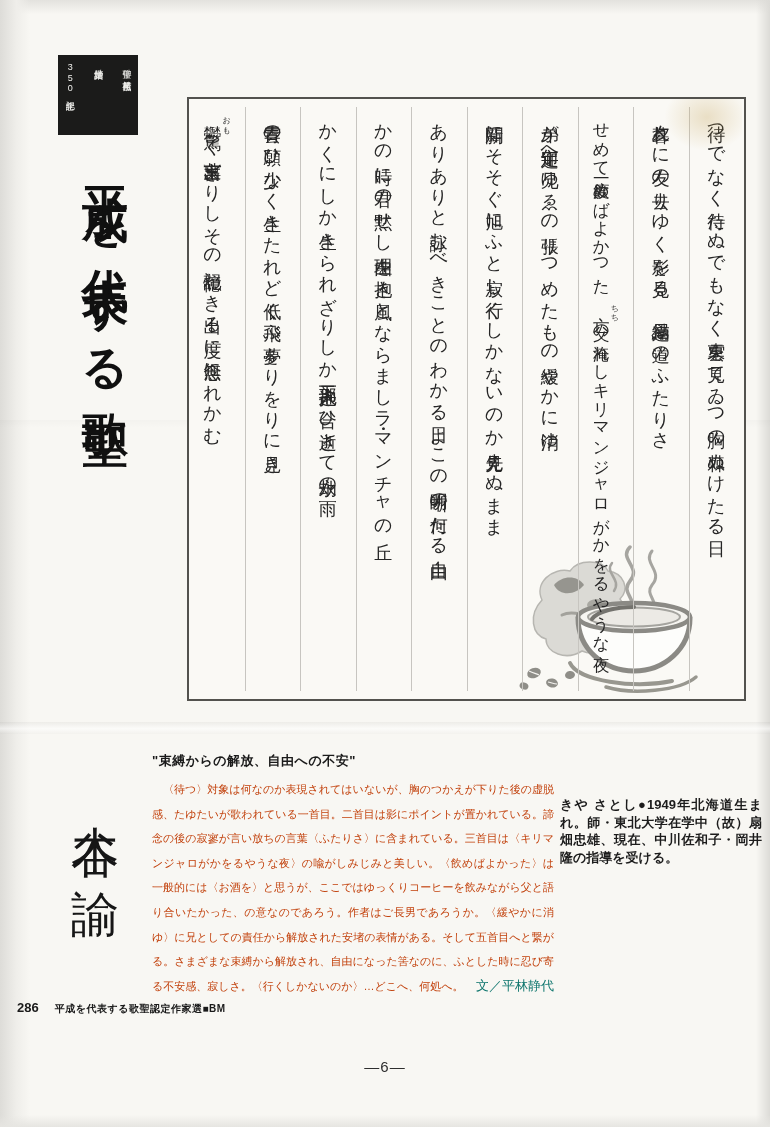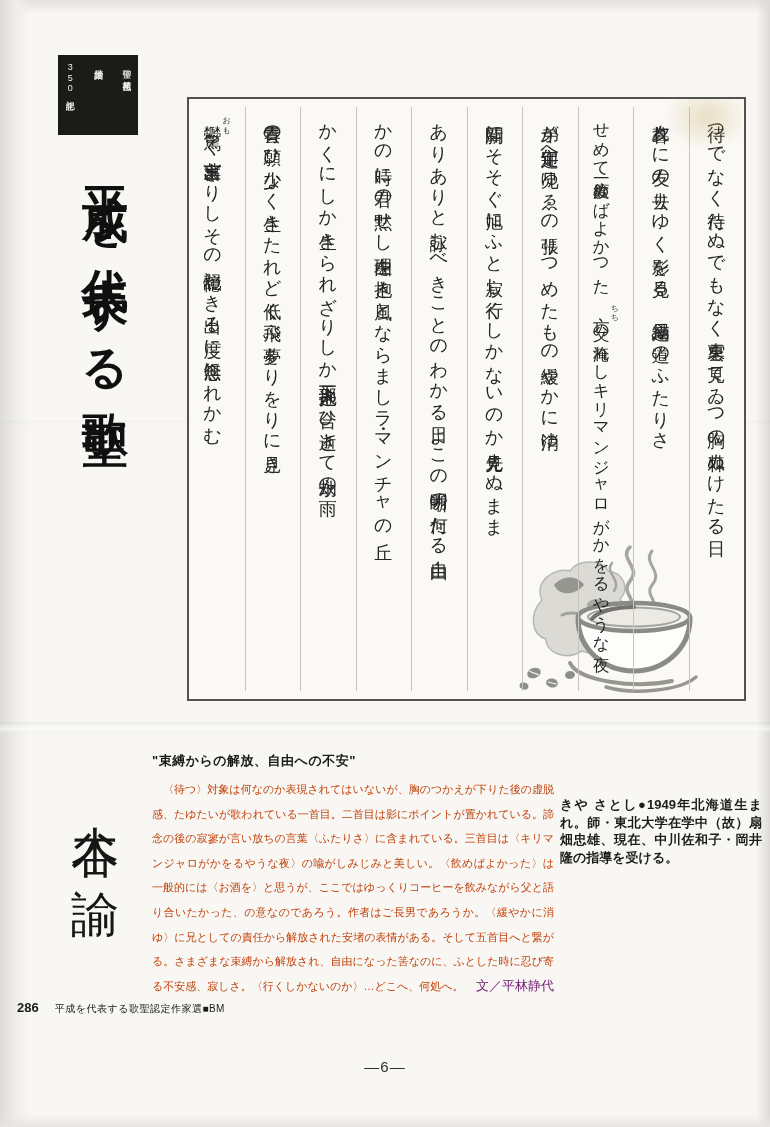--- a/index.html
+++ b/index.html
@@ -72,28 +72,28 @@
     font-family:"DejaVu Serif","Liberation Serif",serif;
     font-weight:400; font-size:48px; letter-spacing:5px; color:#161616;
   }
   .commentary{position:absolute; left:152px; top:752px; width:402px;}
   .commentary h3{
     margin:0 0 7px 0; font-size:13px; font-weight:700; color:#1a1a1a; letter-spacing:0.5px;
   }
   .commentary p{
     margin:0; font-size:11px; line-height:24.6px; text-align:justify; color:#c2410c;
   }
-  .attribution{margin-top:-24.6px; text-align:right; font-size:13px; line-height:24.6px; color:#701a75;}
+  .attribution{margin-top:-24.6px; text-align:right; font-size:13px; line-height:24.6px; color:#0f766e;}
 
   .bio{position:absolute; left:560px; top:796px; width:202px;
     font-size:13px; font-weight:600; line-height:17.5px; text-align:justify; color:#1c1c1c;}
 
   .footer{position:absolute; left:17px; top:1000px; display:flex; align-items:baseline; gap:16px;}
   .page-number{font-size:13px; font-weight:700; color:#1a1a1a;}
-  .footer-caption{font-size:10px; font-weight:400; color:#1a1a1a; letter-spacing:0.5px;}
+  .footer-caption{font-size:10px; font-weight:700; color:#1a1a1a; letter-spacing:0.5px;}
 
   .page-mark{position:absolute; left:0; right:0; top:1058px; text-align:center;
     font-size:15px; letter-spacing:1px; color:#2e2e2e;}
 </style>
 </head>
 <body>
 
 <div class="scan">
 
   <div class="edge-top"></div>

